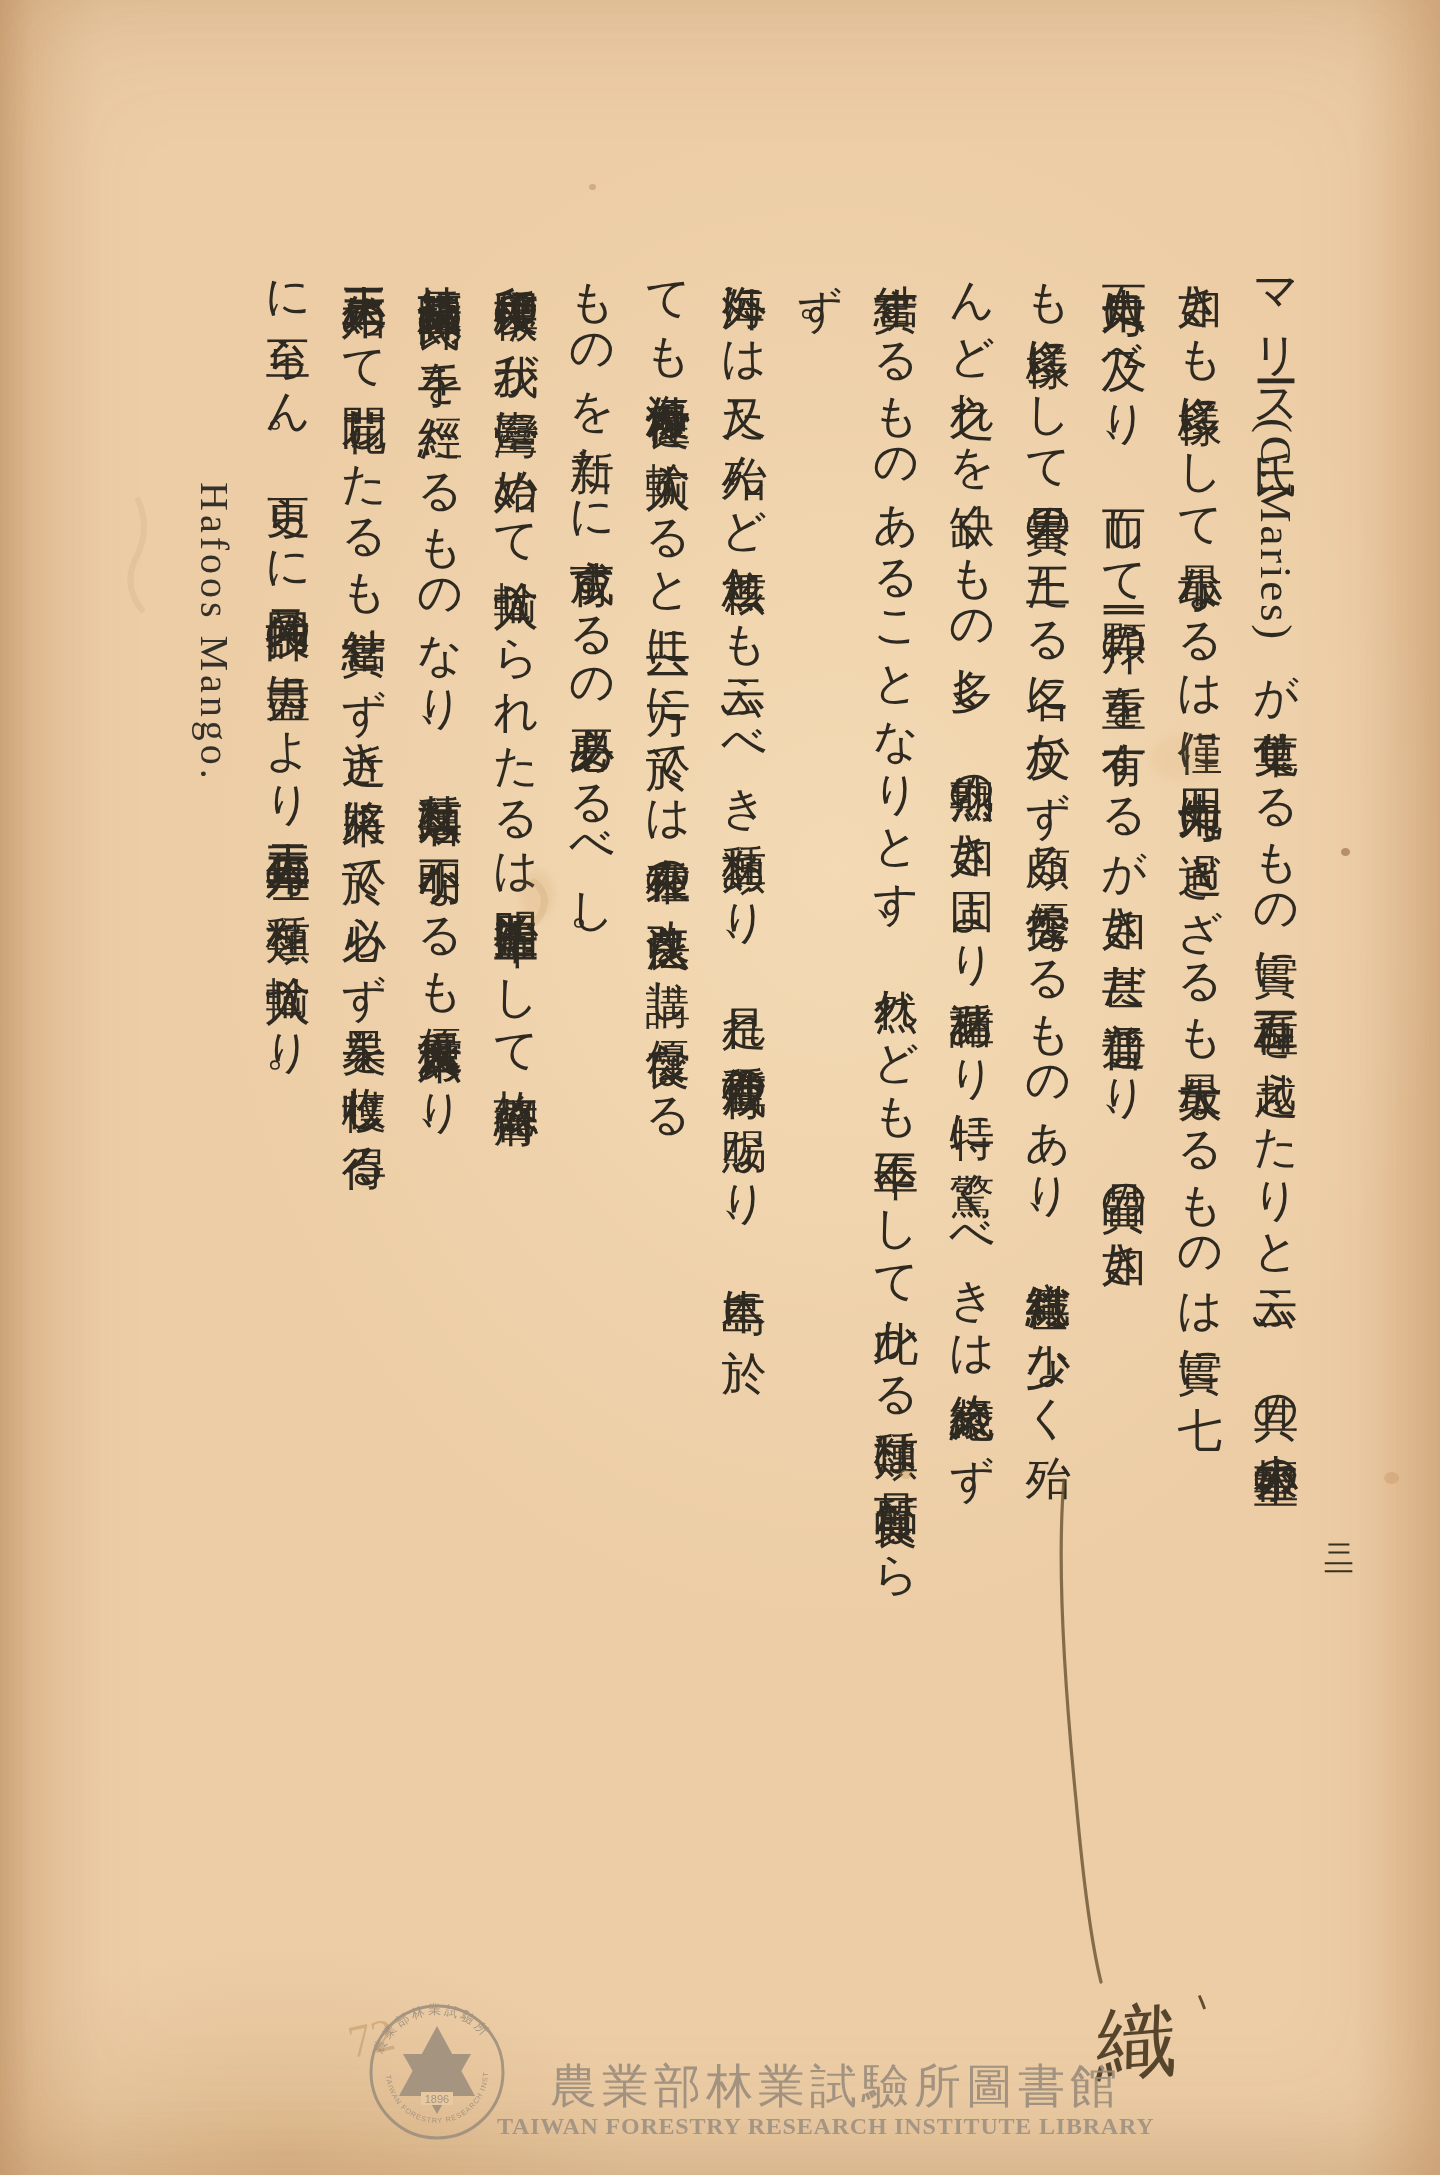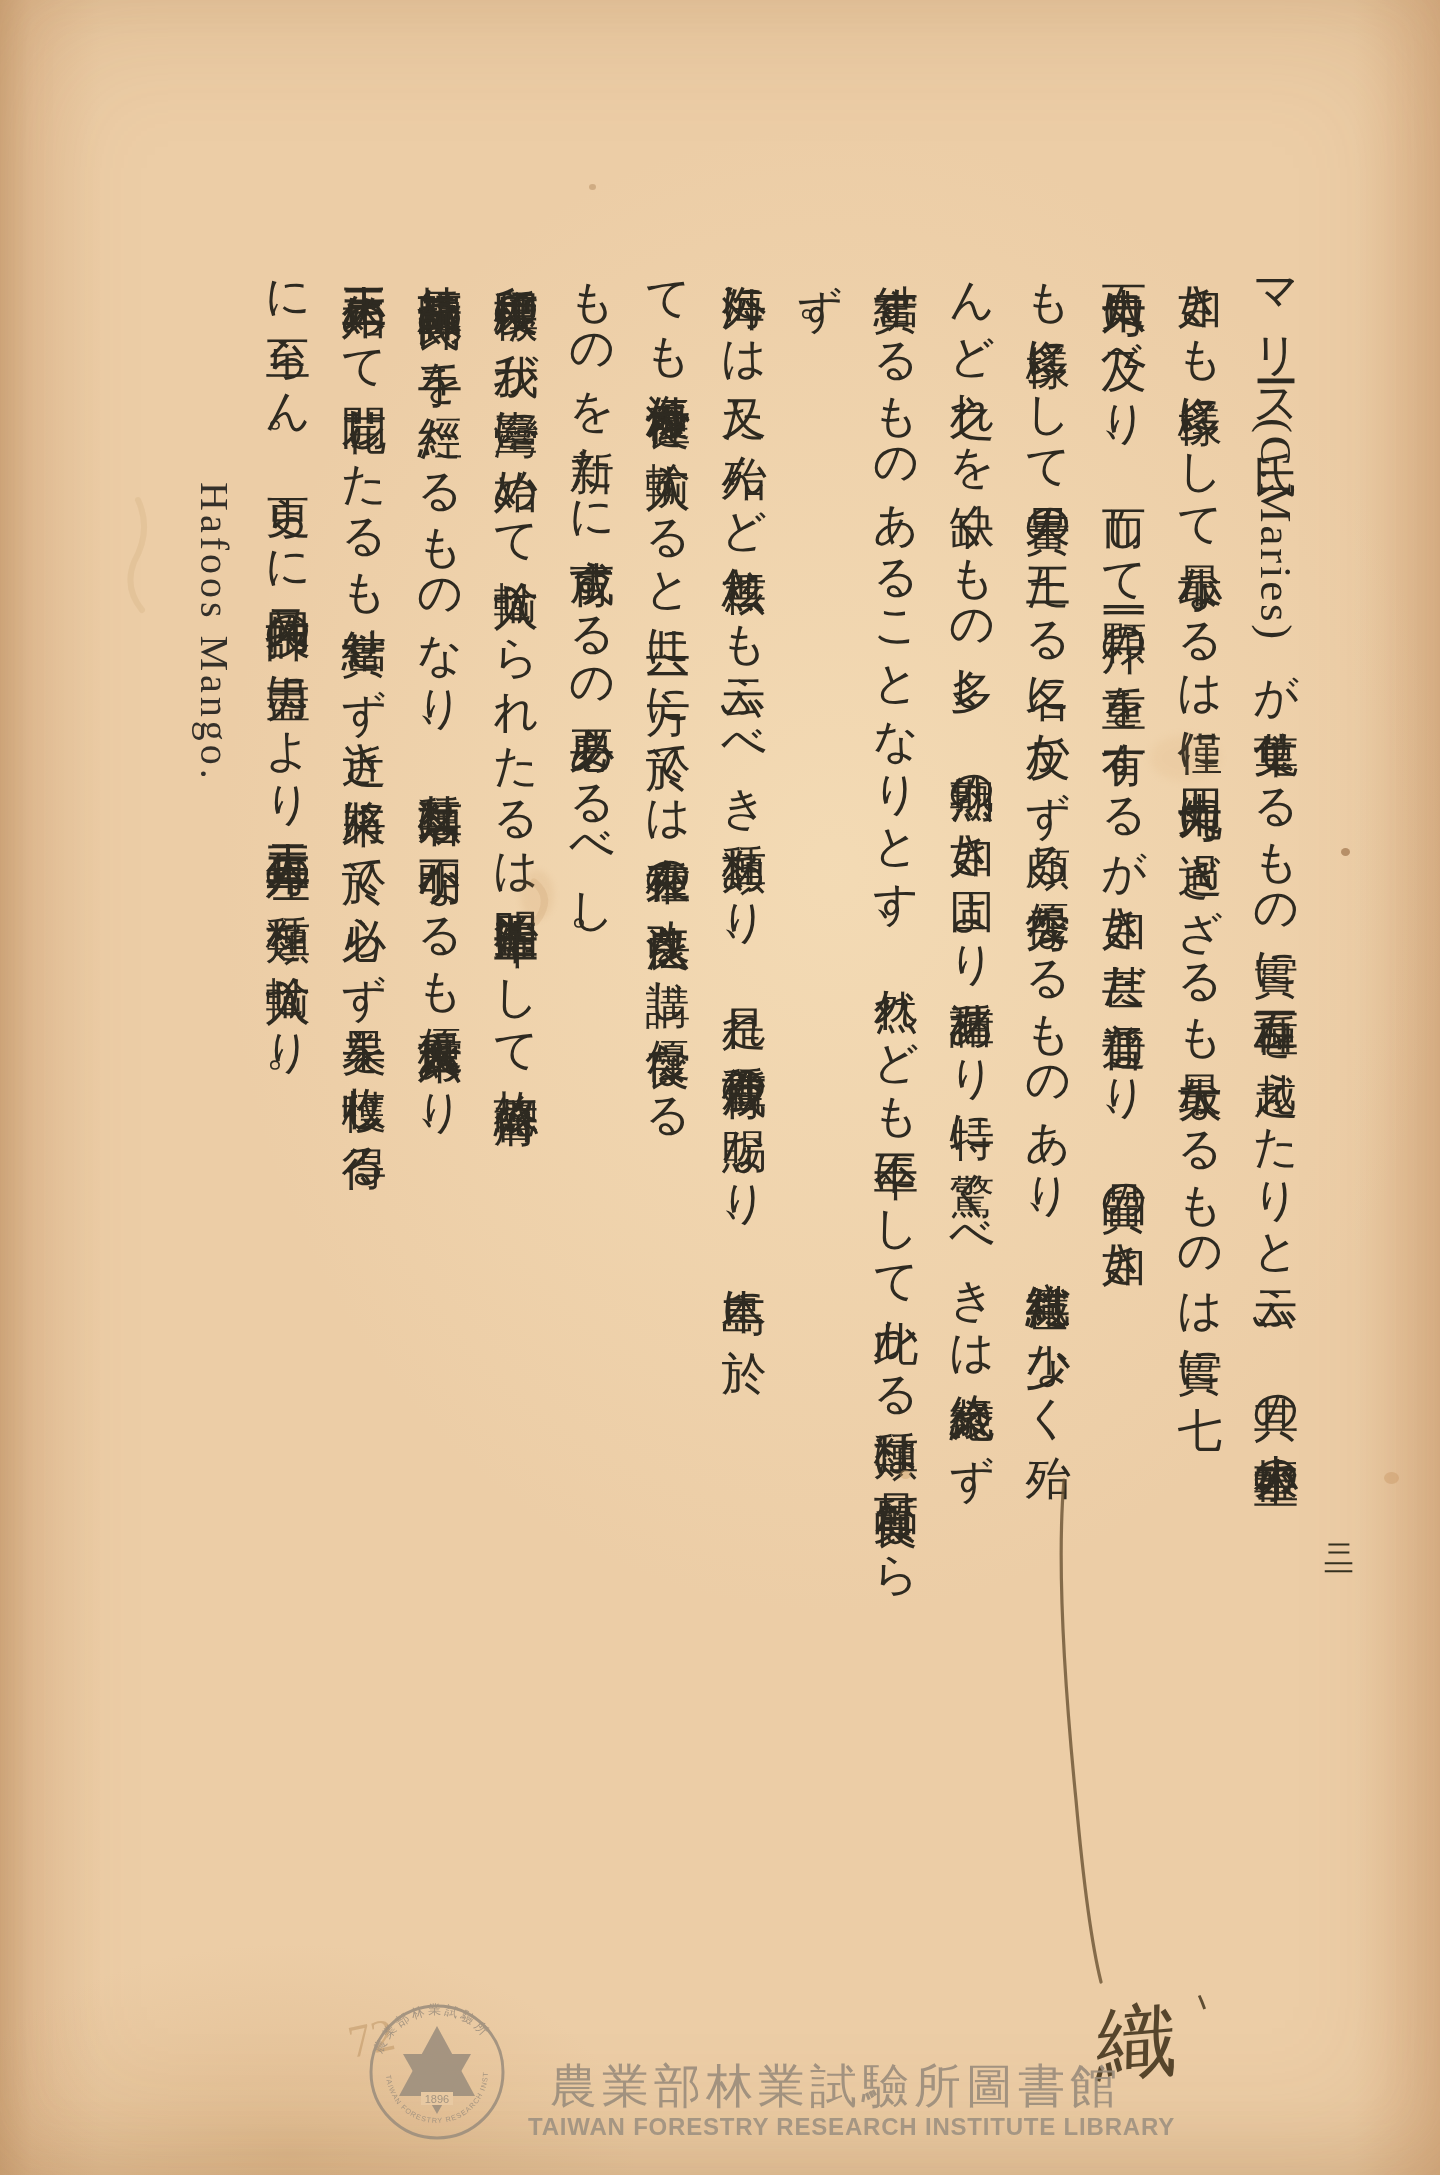--- a/index.html
+++ b/index.html
@@ -20,21 +20,21 @@
   .col{width:76px;height:100%;}
   .col-latin{width:76px;height:100%;padding-top:232px;box-sizing:border-box;
     font-size:40px;letter-spacing:4px;color:#34302a;}
   
   .page-num{position:absolute;left:1318px;top:1522px;writing-mode:vertical-rl;
     text-orientation:upright;font-size:30px;letter-spacing:8px;color:#35301f;}
   
   .stamp{position:absolute;left:0;top:0;color:#9c8e7d;}
   .stamp-cjk{position:absolute;left:550px;top:2055px;font-family:"Liberation Sans","DejaVu Sans",sans-serif;
     font-size:47px;letter-spacing:5px;color:#9c8e7d;opacity:.92;white-space:nowrap;}
-  .stamp-latin{position:absolute;left:528px;top:2113px;font-family:Liberation Sans, sans-serif;
+  .stamp-latin{position:absolute;left:497px;top:2113px;font-family:Liberation Serif, serif;
     font-size:24px;font-weight:bold;letter-spacing:.8px;color:#a29482;opacity:.95;white-space:nowrap;}
   .seal{position:absolute;left:363px;top:1998px;width:148px;height:148px;opacity:.88;}
   
   .hand-note{position:absolute;left:1096px;top:1988px;font-size:82px;color:#46371f;
     transform:rotate(-5deg) skewX(-6deg);opacity:.9;}
   .hand-tick{position:absolute;left:1186px;top:1984px;font-size:34px;color:#46371f;
     transform:rotate(14deg);opacity:.85;}
   .overlay{position:absolute;inset:0;width:1440px;height:2175px;pointer-events:none;}
   
   .spot{position:absolute;border-radius:50%;}

